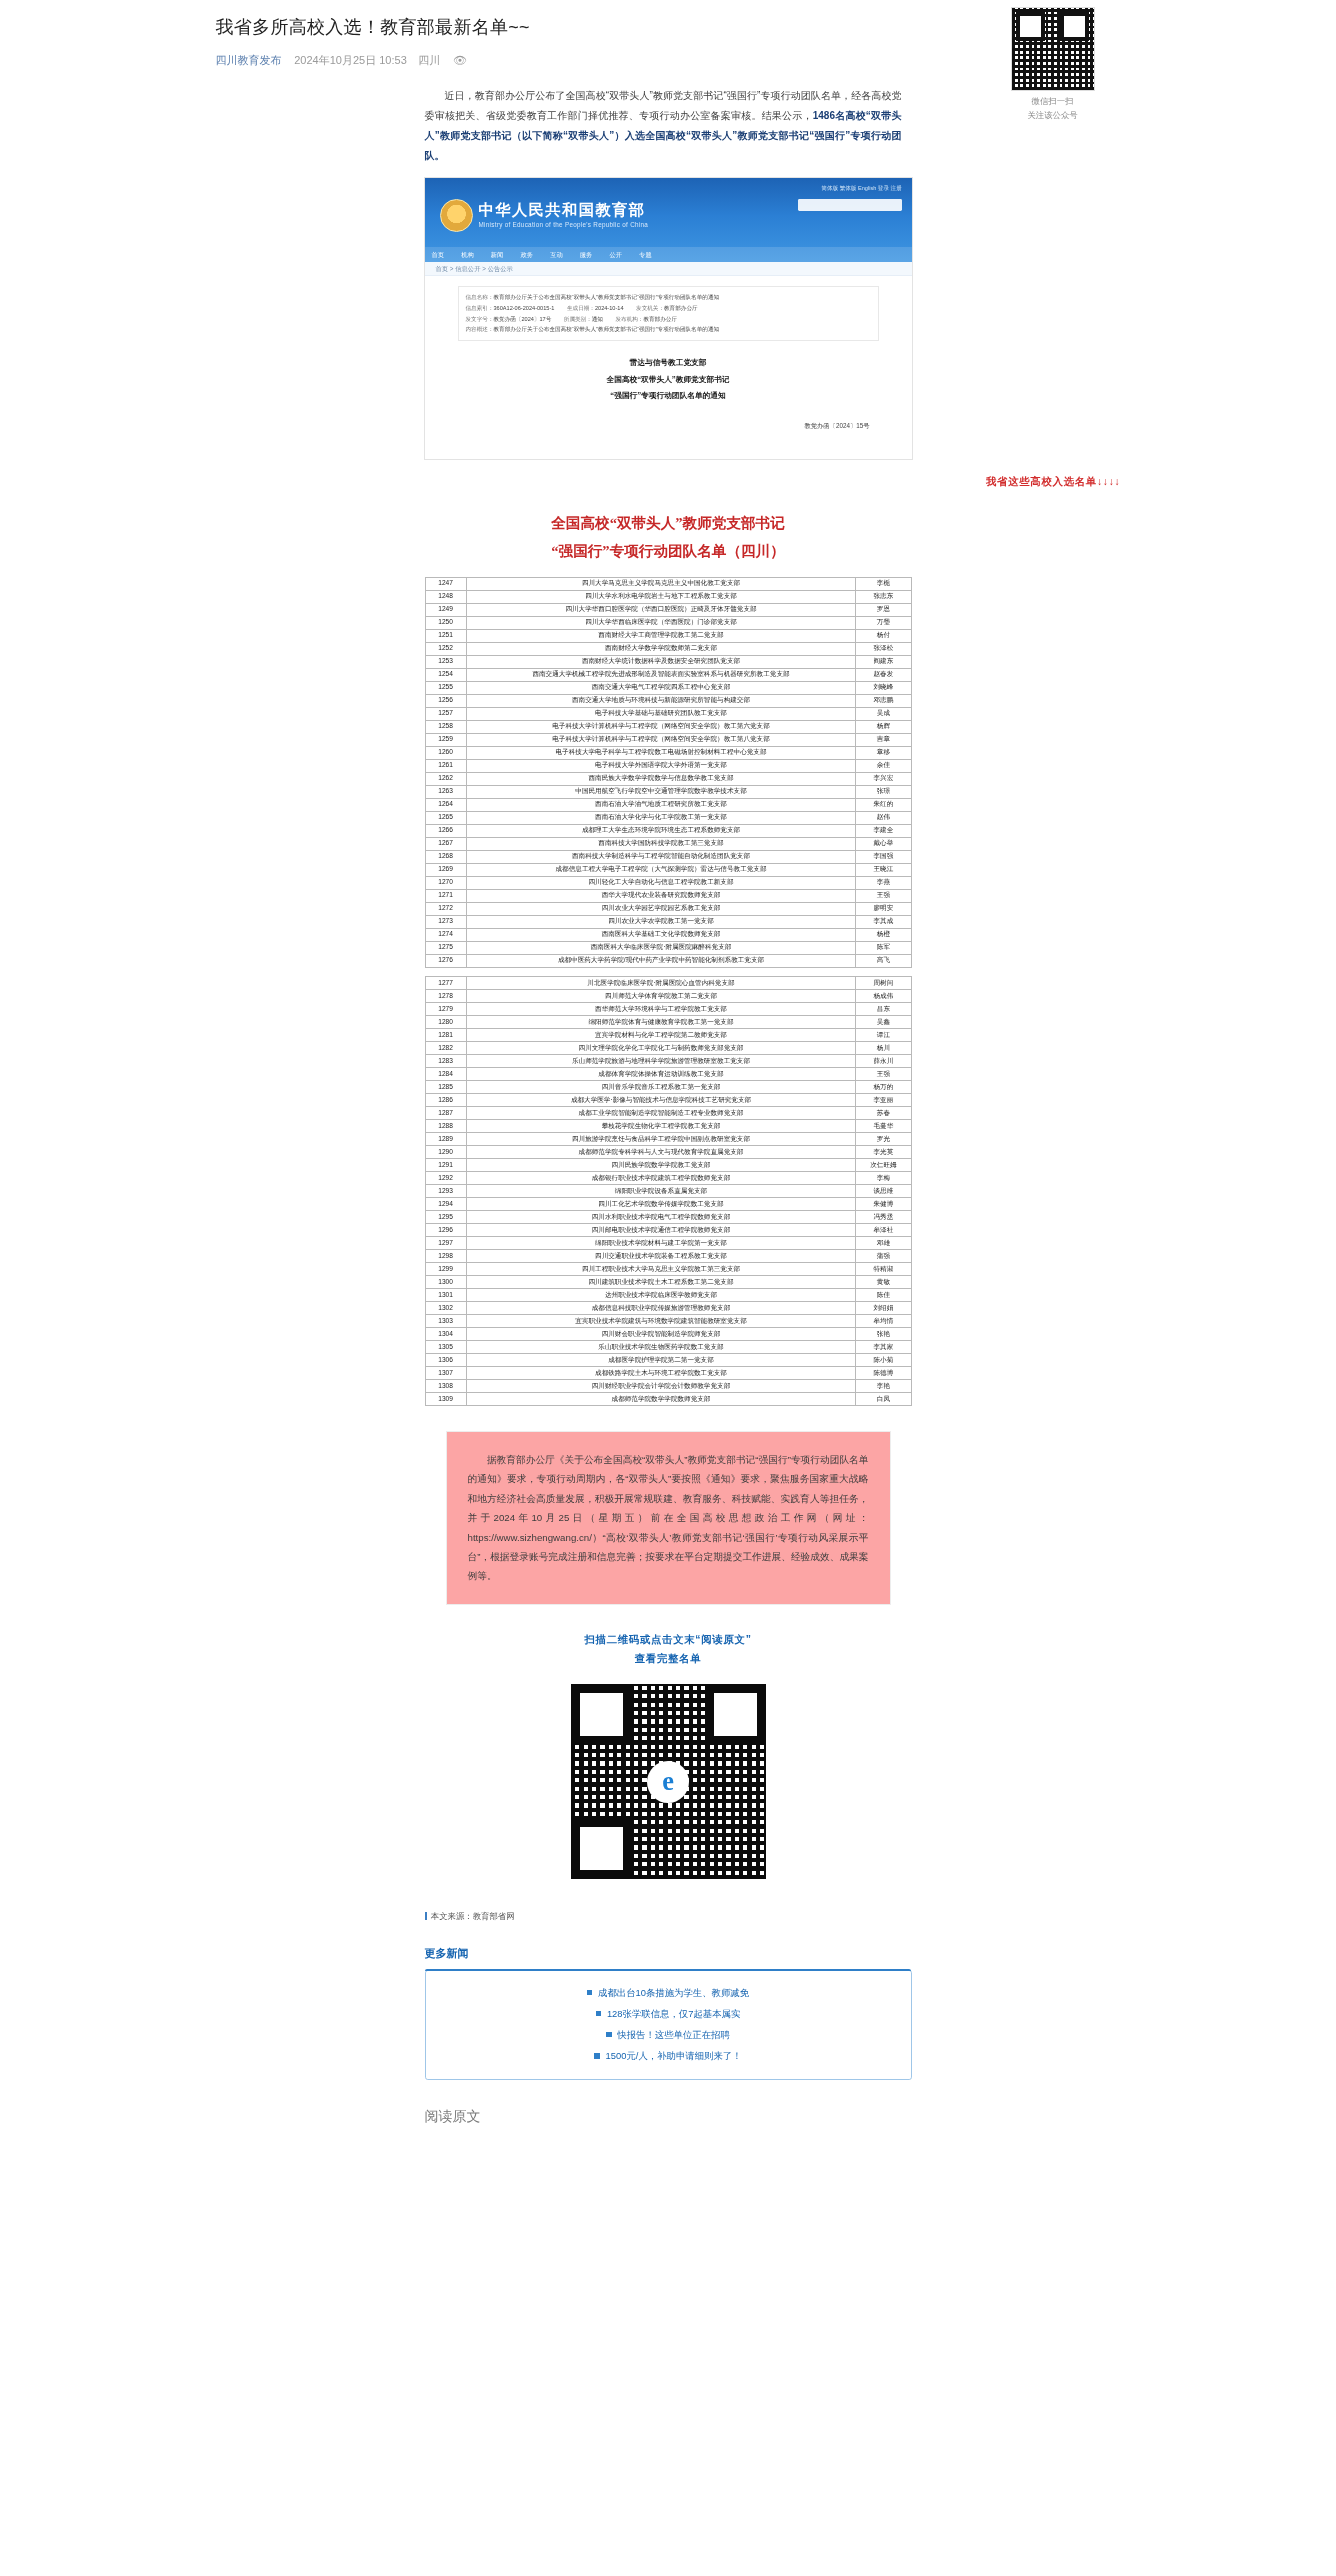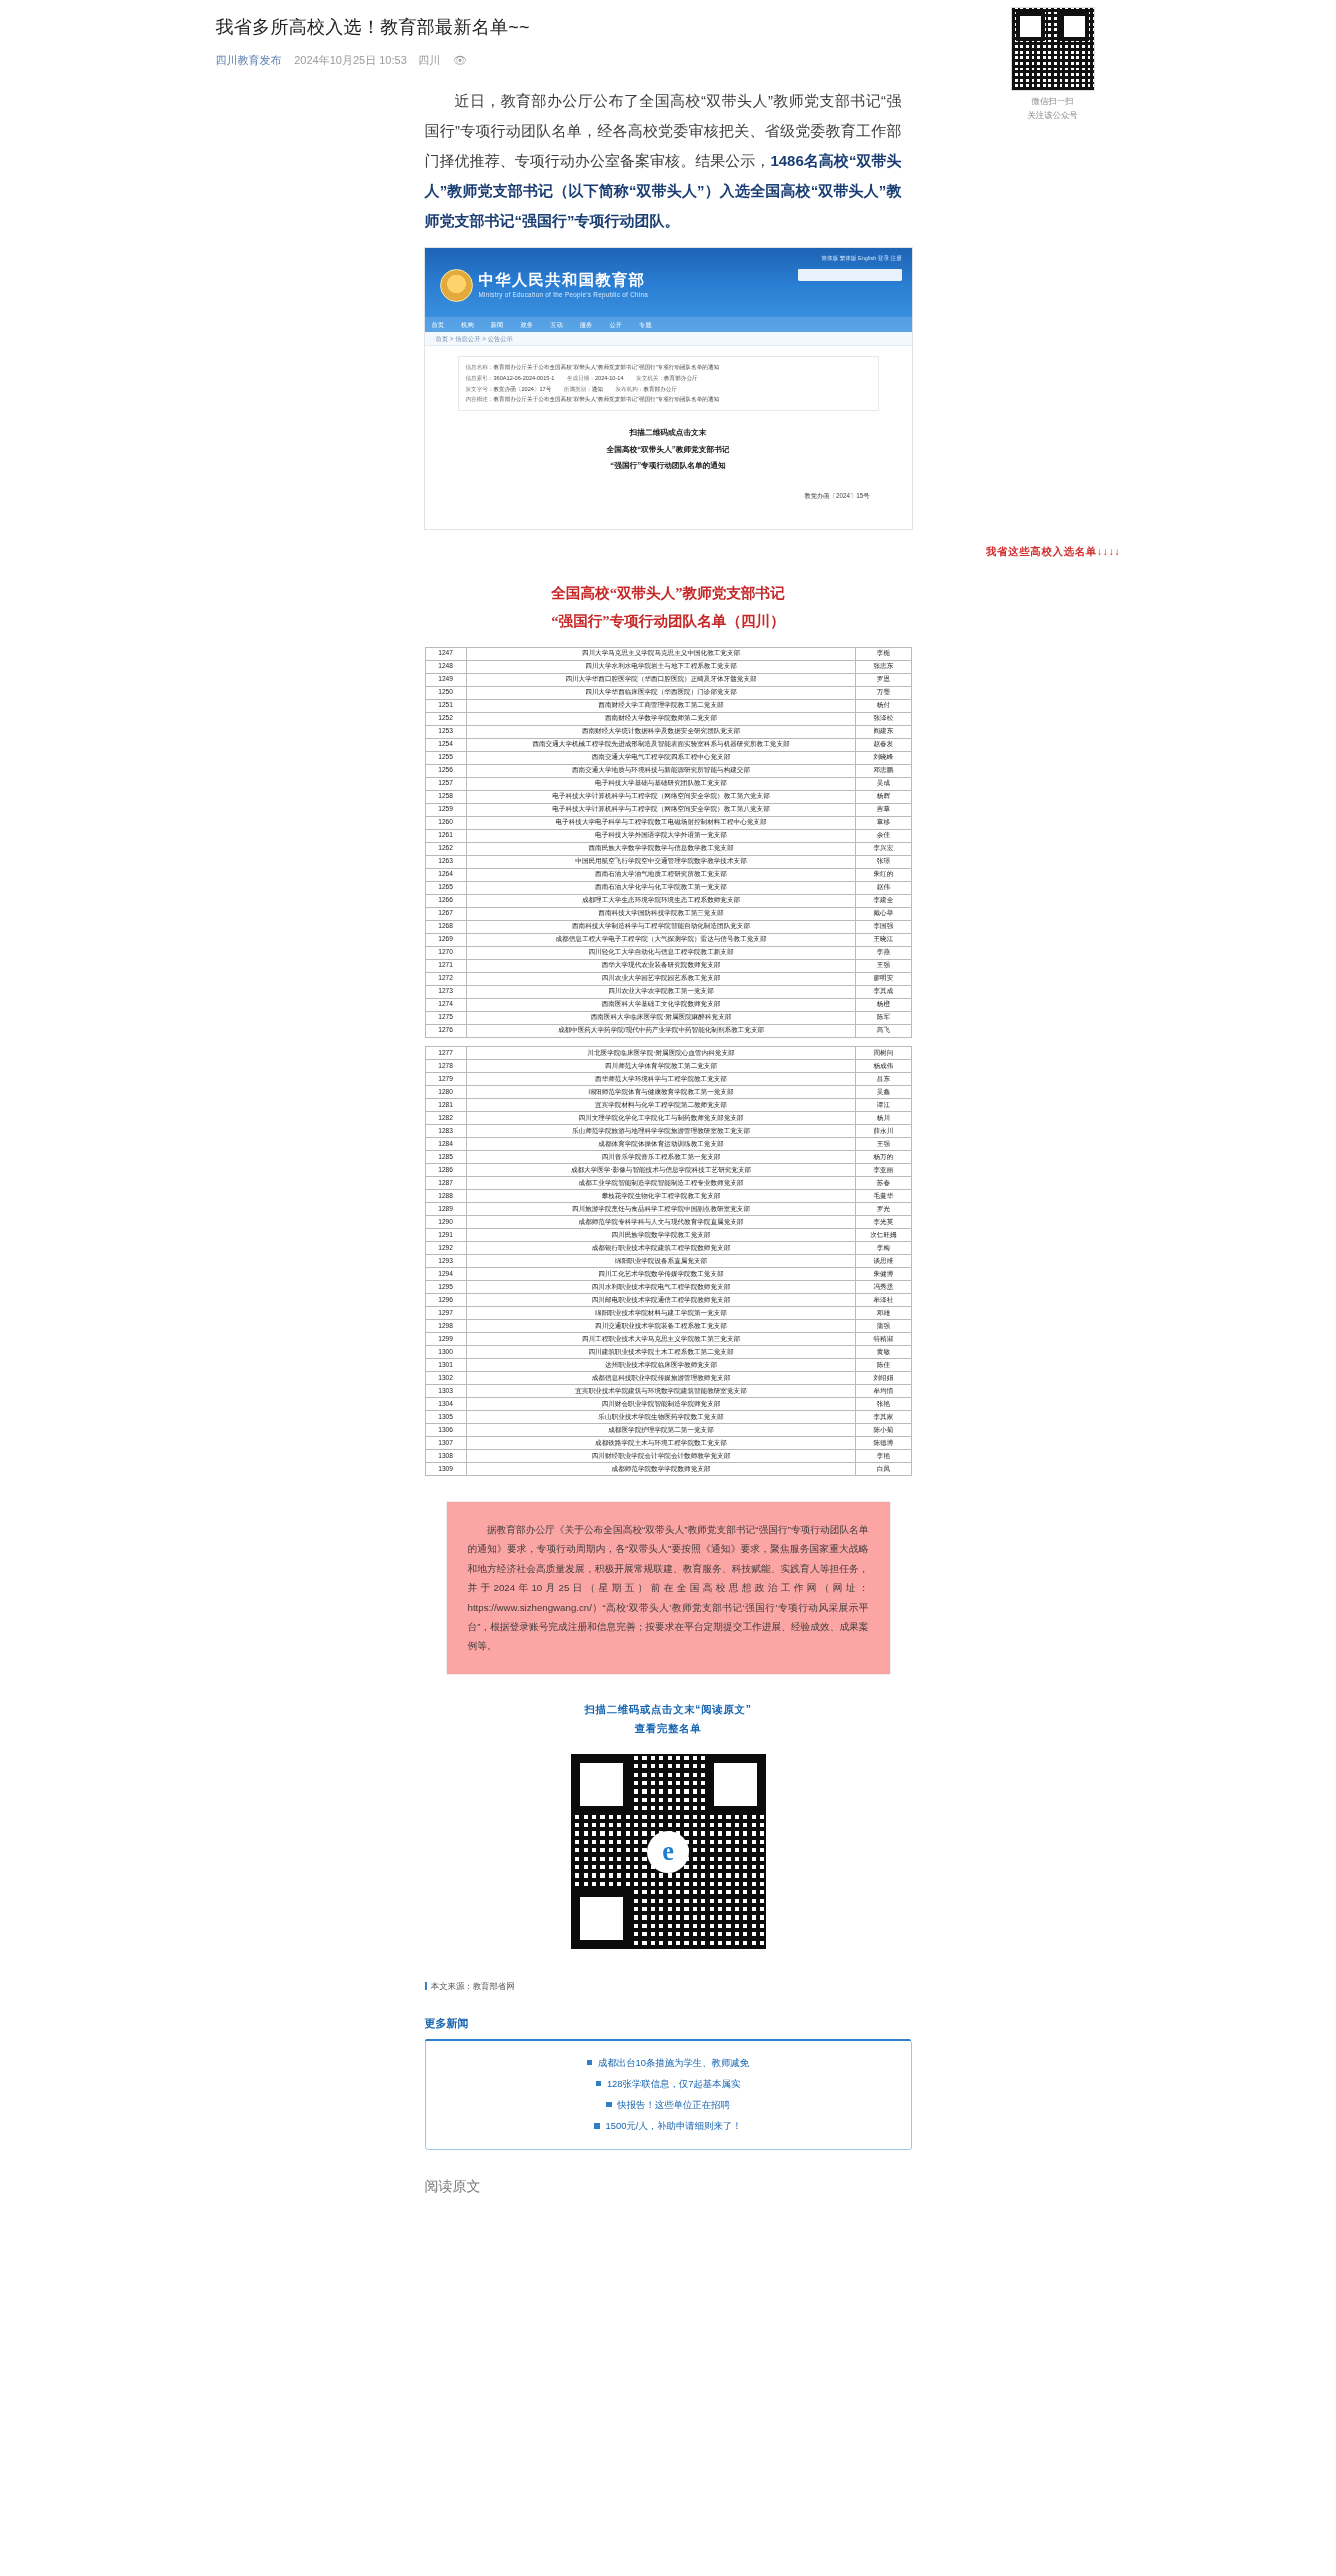--- a/index.html
+++ b/index.html
@@ -87,21 +87,21 @@
     color: #8a8a8a;
     line-height: 1.6;
     margin-top: 4.2px;
   }
 
   .body-col {
     width: 487px;
     margin: 18px auto 0 auto;
   }
   p.para {
-    font-size: 15px;
+    font-size: 10px;
     line-height: 2.0;
     color: #3d3d3d;
     text-align: justify;
     text-indent: 2em;
     margin: 0 10px 11px 0;
   }
   p.para b {
     color: #1a3e74;
     font-weight: 700;
   }
@@ -441,21 +441,21 @@
           <span class="v">通知</span>
           <span class="k">发布机构：</span>
           <span class="v">教育部办公厅</span>
         </div>
         <div class="row">
           <span class="k">内容概述：</span>
           <span class="v">教育部办公厅关于公布全国高校“双带头人”教师党支部书记“强国行”专项行动团队名单的通知</span>
         </div>
       </div>
       <div class="gov-doc-title">
-        <div>扫描二维码或点击文末</div>
+        <div>雷达与信号教工党支部</div>
         <div>全国高校“双带头人”教师党支部书记</div>
         <div>“强国行”专项行动团队名单的通知</div>
       </div>
       <div class="gov-doc-sub">教党办函〔2024〕15号</div>
       <div class="gov-shot-footer"></div>
     </div>
 
     <div class="redlink">我省这些高校入选名单↓↓↓↓</div>
 
     <div class="list-title">

